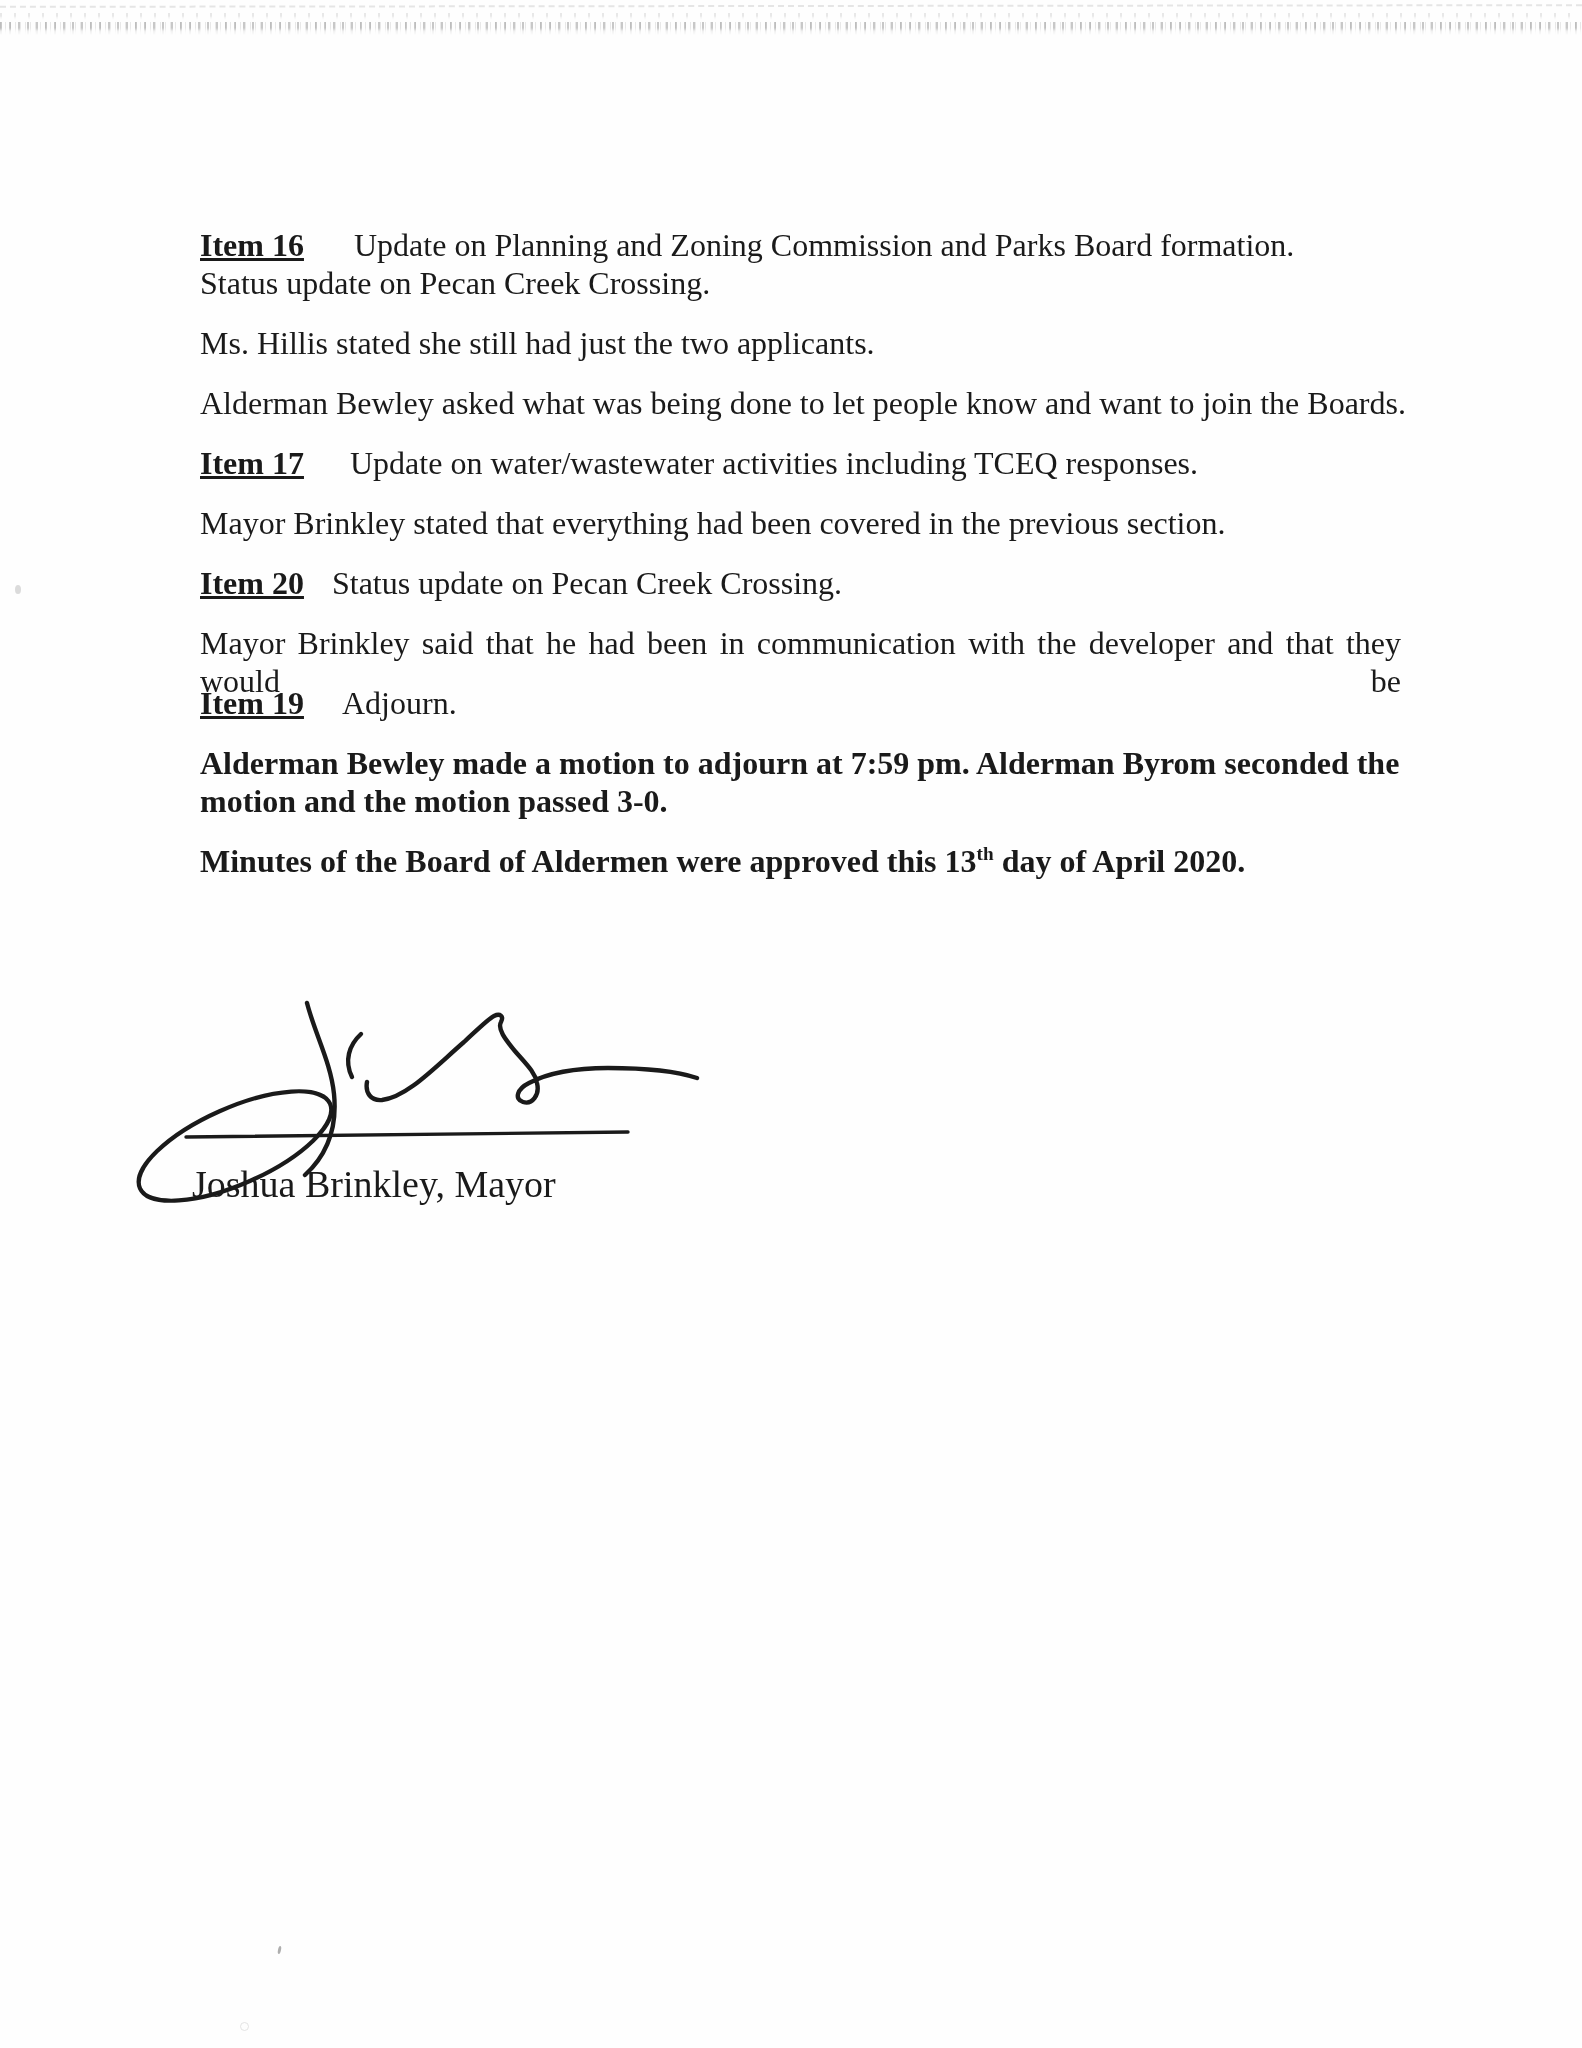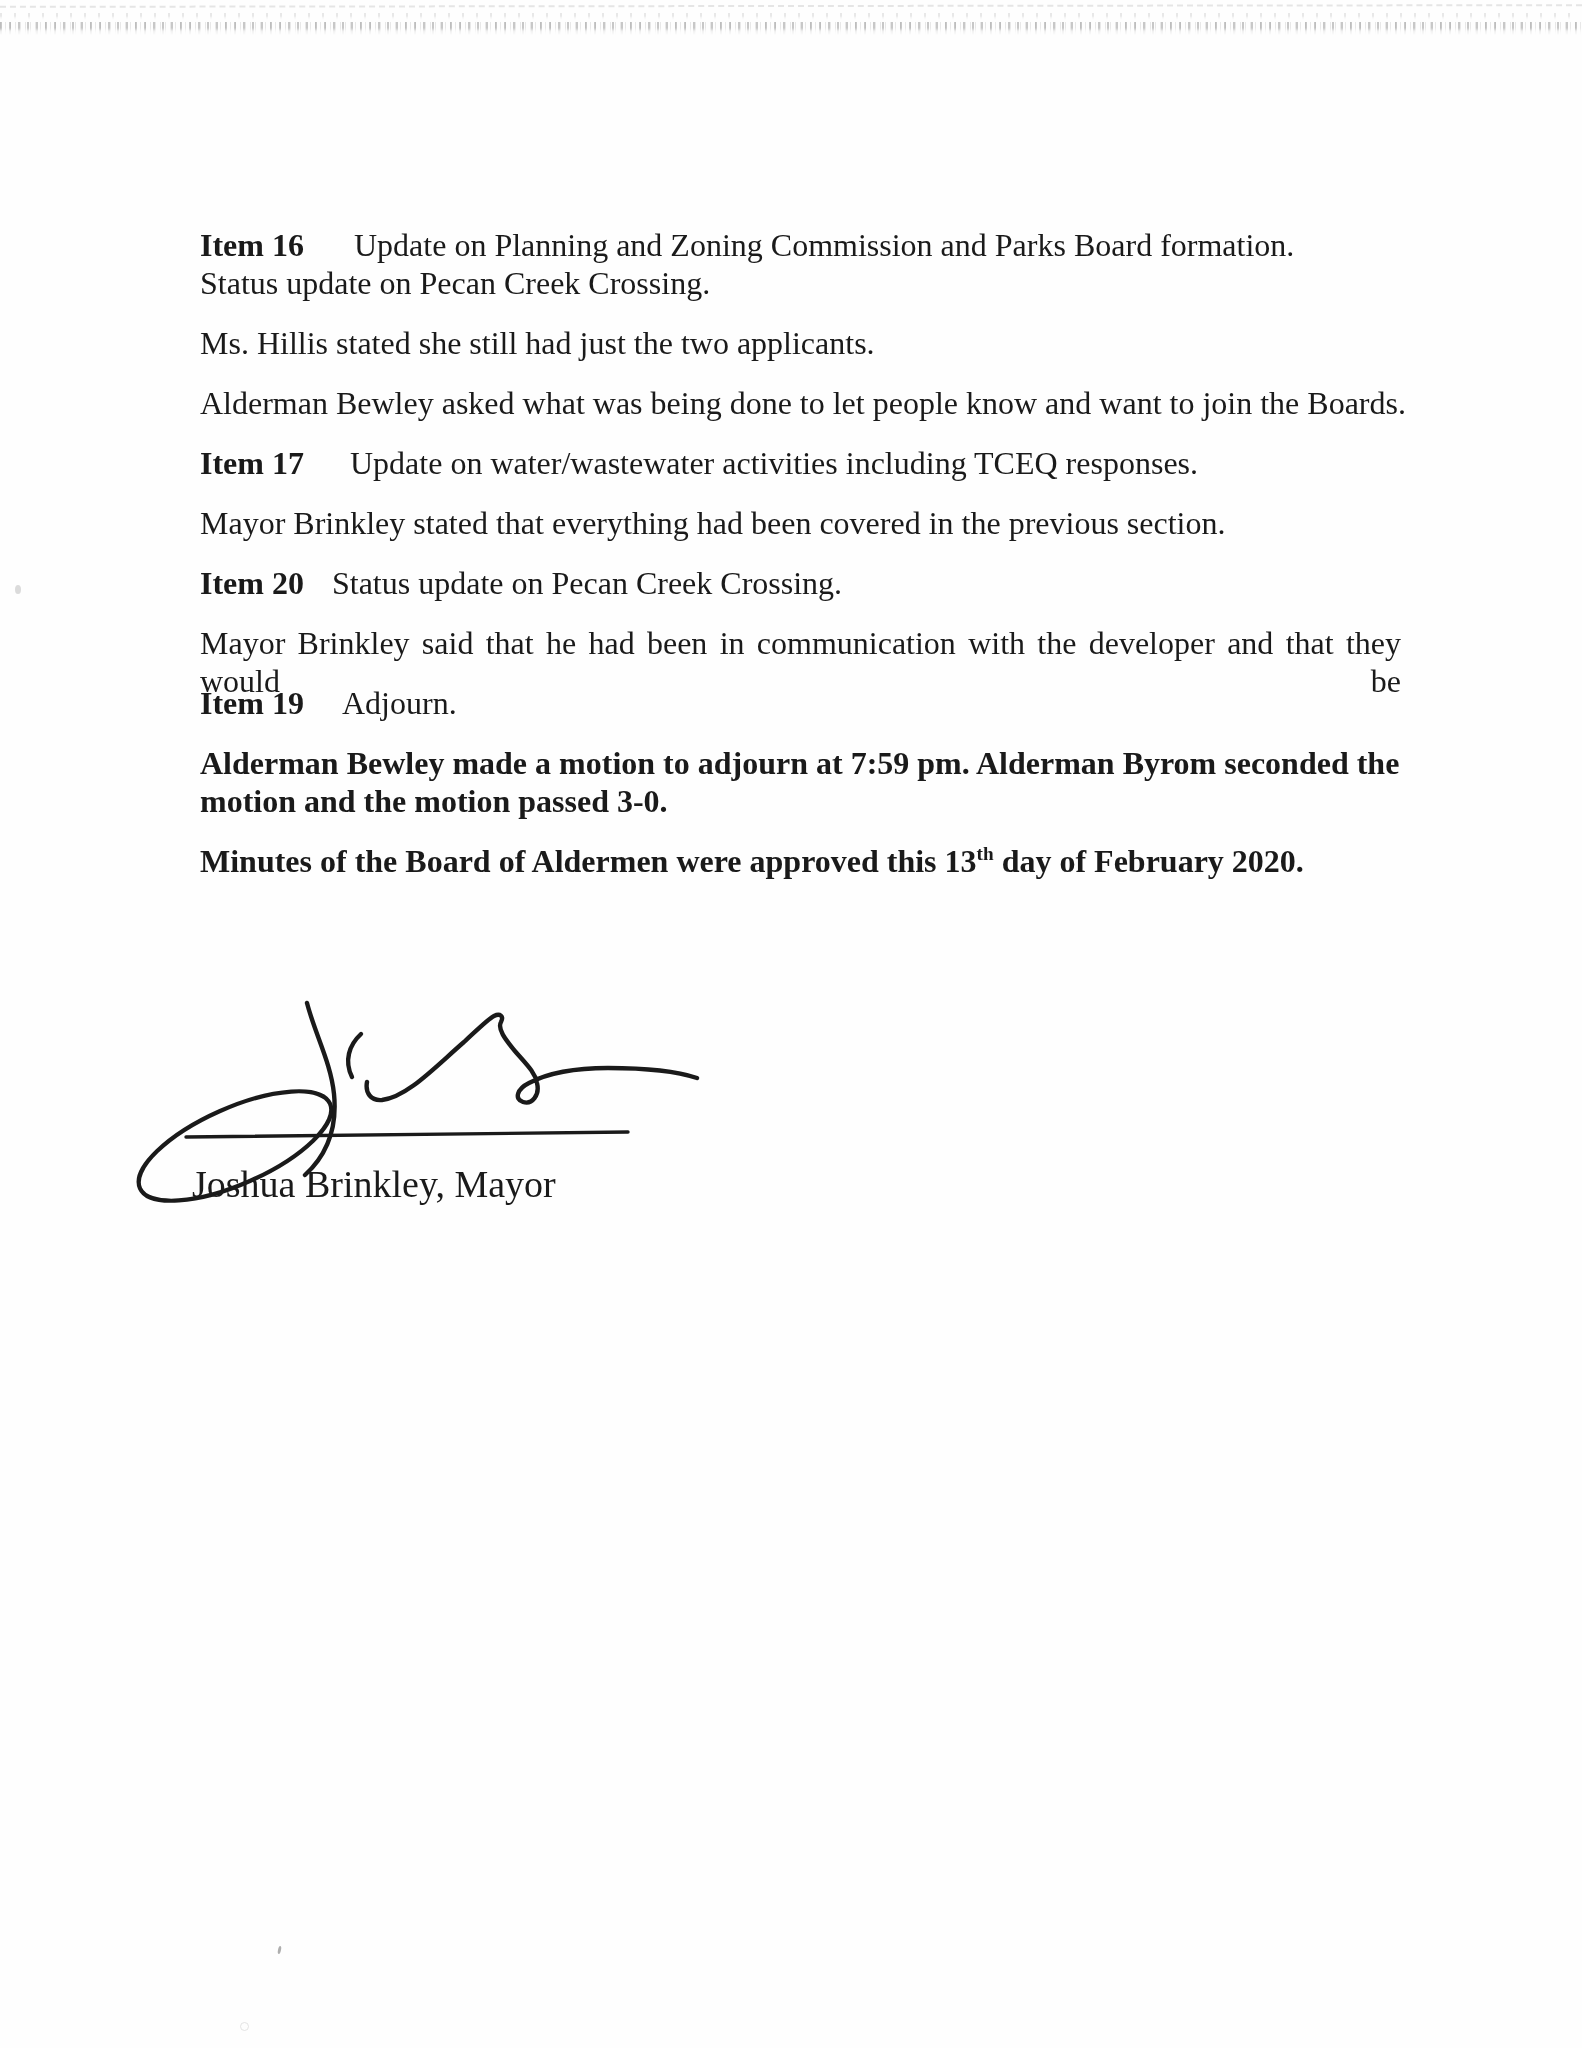--- a/index.html
+++ b/index.html
@@ -43,21 +43,21 @@
   
   .textcol{
     position:absolute; left:200px; top:226px; width:1201px;
     font-size:32px;
   }
   .line{
     height:38px; line-height:38px; white-space:nowrap;
   }
   .pgap{margin-top:22px;}
   .bold{font-weight:bold;}
-  .item-label{font-weight:bold;}
+  .item-label{font-weight:bold;text-decoration:underline;}
   .tab{display:inline-block;height:1px;}
   .tab-a{width:50px;} .tab-b{width:46px;} .tab-c{width:28px;} .tab-d{width:38px;}
   .justify-full{
     white-space:normal; width:1201px;
     text-align:justify; text-align-last:justify;
   }
   sup.ord{font-size:60%;vertical-align:super;line-height:0;}
   
   .sig-svg{position:absolute;left:90px;top:968px;width:640px;height:264px;}
   .signer-line{
@@ -102,21 +102,21 @@
     <div class="line pgap justify-full">Mayor Brinkley said that he had been in communication with the developer and that they would be</div>
 
     <div class="line pgap">
       <span class="item-label">Item 19</span><span class="tab tab-d"></span><span>Adjourn.</span>
     </div>
 
     <div class="line pgap bold">Alderman Bewley made a motion to adjourn at 7:59 pm. Alderman Byrom seconded the</div>
     <div class="line bold">motion and the motion passed 3-0.</div>
 
     <div class="line pgap bold">
-      <span>Minutes of the Board of Aldermen were approved this 13</span><sup class="ord">th</sup><span> day of February 2020.</span>
+      <span>Minutes of the Board of Aldermen were approved this 13</span><sup class="ord">th</sup><span> day of April 2020.</span>
     </div>
 
   </div>
 
   <svg class="sig-svg" viewBox="90 968 640 264">
     <g fill="none" stroke="#1a1a1a" stroke-linecap="round">
 
       <ellipse cx="235" cy="1146" rx="104" ry="38" transform="rotate(-24 235 1146)" stroke-width="4.2"></ellipse>
 
       <path stroke-width="4.4" d="M 307 1003 C 315 1034, 331 1063, 334 1094 C 337 1124, 329 1153, 305 1175"></path>

